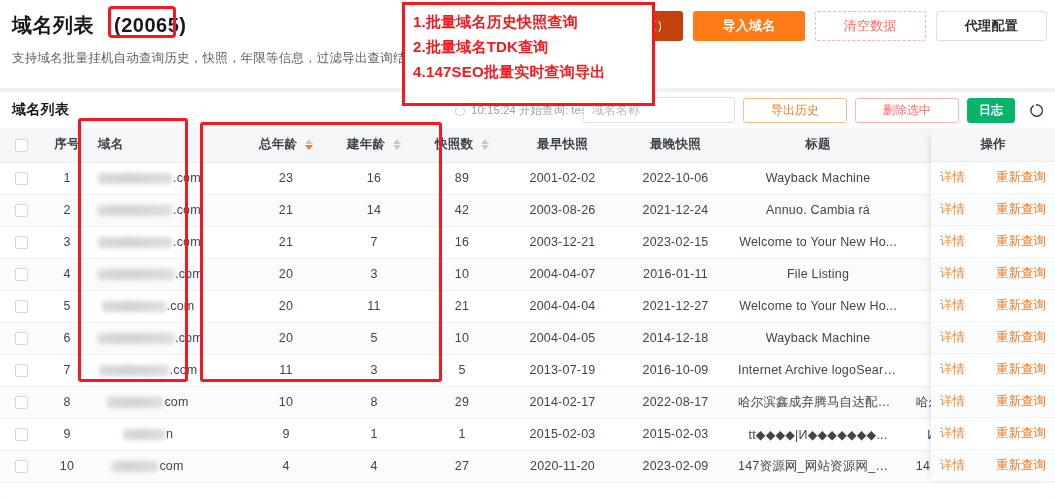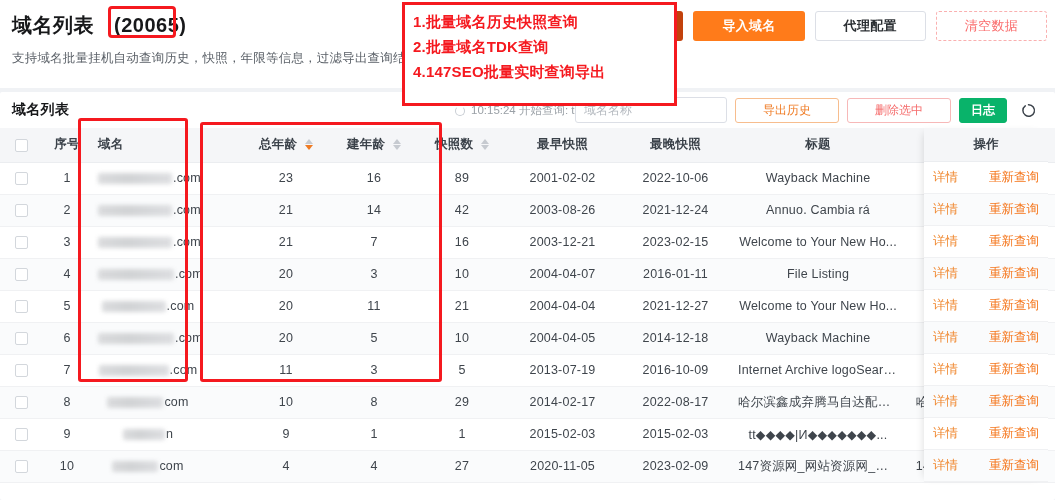--- a/index.html
+++ b/index.html
@@ -66,21 +66,21 @@
   .status-line {
     position: absolute; left: 455px; top: 11px;
     font-size: 11.5px; color: #9aa0a6; white-space: nowrap;
     display: flex; align-items: center; gap: 6px;
   }
   .status-line .spin2 {
     width: 10px; height: 10px; border: 1.5px solid #c9ced4;
     border-top-color: transparent; border-radius: 50%; display: inline-block;
   }
   .card-tools {
-    position: absolute; right: 16px; top: 5px;
+    position: absolute; right: 8px; top: 5px;
     display: flex; align-items: center; gap: 8px;
   }
   .search-input {
     width: 152px; height: 26px; border: 1px solid #dcdfe6; border-radius: 3px;
     font-size: 12px; color: #2b2f33; padding: 0 8px;
     font-family: "Liberation Sans", sans-serif; outline: none; background: #fff;
   }
   .search-input::placeholder { color: #b4b9bf; }
   .mini-btn {
     height: 25px; border-radius: 3px; font-size: 12px; padding: 0 27px;
@@ -140,42 +140,42 @@
     display: inline-block; vertical-align: middle;
     height: 11px; border-radius: 2px; margin-right: 1px;
     background: linear-gradient(90deg, #d9dadc 0%, #cfd1d3 40%, #dcdde0 100%);
     filter: blur(2.2px); opacity: .95;
   }
   .dom-cell { white-space: nowrap; font-size: 12.5px; color: #3f454c; }
 
   .ellip { overflow: hidden; text-overflow: ellipsis; white-space: nowrap; display: block; }
 
   .act-col-fixed {
-    position: absolute; right: 7px; top: 0; width: 124px;
+    position: absolute; right: 0; top: 0; width: 124px;
     box-shadow: -5px 0 8px -5px rgba(0,0,0,.14);
     background: #14b8a6; z-index: 6;
   }
   .act-head {
     height: 34px; background: #f5f6f8; border-bottom: 1px solid #ebedf0;
     display: flex; align-items: center; justify-content: center;
     font-size: 12.5px; font-weight: bold; color: #3a4149;
   }
   .act-row {
     height: 32px; border-bottom: 1px solid #f0f1f3;
     display: flex; align-items: center; justify-content: center; gap: 31px;
   }
   .act-row:nth-child(even) { background: #fafbfc; }
   .act-row:nth-child(odd)  { background: #ffffff; }
   .act-link { font-size: 12.5px; color: #f0872e; cursor: pointer; white-space: nowrap; }
   .act-link.re { color: #f5761c; }
 
   
   .anno { position: absolute; border: 3px solid #f5191f; z-index: 30; pointer-events: none; }
   .anno-count { left: 108px; top: 6px;  width: 68px;  height: 32px; border-radius: 4px; }
-  .anno-text  { left: 402px; top: 2px;  width: 275px; height: 104px; background: #fff; pointer-events: auto; }
+  .anno-text  { left: 402px; top: 2px;  width: 253px; height: 104px; background: #fff; pointer-events: auto; }
   .anno-dom   { left: 78px;  top: 118px; width: 110px; height: 264px; border-radius: 3px; }
   .anno-nums  { left: 200px; top: 122px; width: 242px; height: 260px; border-radius: 3px; }
 
   .anno-text .lines {
     padding: 4px 6px 0 8px; font-size: 15px; line-height: 25px;
     color: #f5191f; font-weight: bold; letter-spacing: .2px; white-space: nowrap;
   }
 </style>
 </head>
 <body>
@@ -187,22 +187,22 @@
       <span>域名列表</span><span class="count">(20065)</span>
     </div>
     <div class="page-sub">支持域名批量挂机自动查询历史，快照，年限等信息，过滤导出查询结果</div>
 
     <div class="top-actions">
       <div class="btn btn-querying">
         <span class="spin"></span>
         <span>查询中...（结束）</span>
       </div>
       <div class="btn btn-import">导入域名</div>
+      <div class="btn btn-clear">清空数据</div>
       <div class="btn btn-proxy">代理配置</div>
-      <div class="btn btn-clear">清空数据</div>
     </div>
   </div>
 
   <div class="card">
 
     <div class="card-head">
       <div class="card-title">域名列表</div>
 
       <div class="status-line">
         <span class="spin2"></span>
@@ -438,21 +438,21 @@
               <td></td>
             </tr>
             <tr>
               <td><span class="chk"></span></td>
               <td>10</td>
               <td class="tleft"><span class="dom-cell"><span class="blur-dom" style="width:46px"></span>com</span></td>
               <td></td>
               <td>4</td>
               <td>4</td>
               <td>27</td>
-              <td>2020-11-05</td>
+              <td>2020-11-20</td>
               <td>2023-02-09</td>
               <td>
                 <span class="ellip">147资源网_网站资源网_网...</span>
               </td>
               <td>
                 <span class="ellip">147资源网,网站资</span>
               </td>
               <td></td>
             </tr>
           </tbody>

